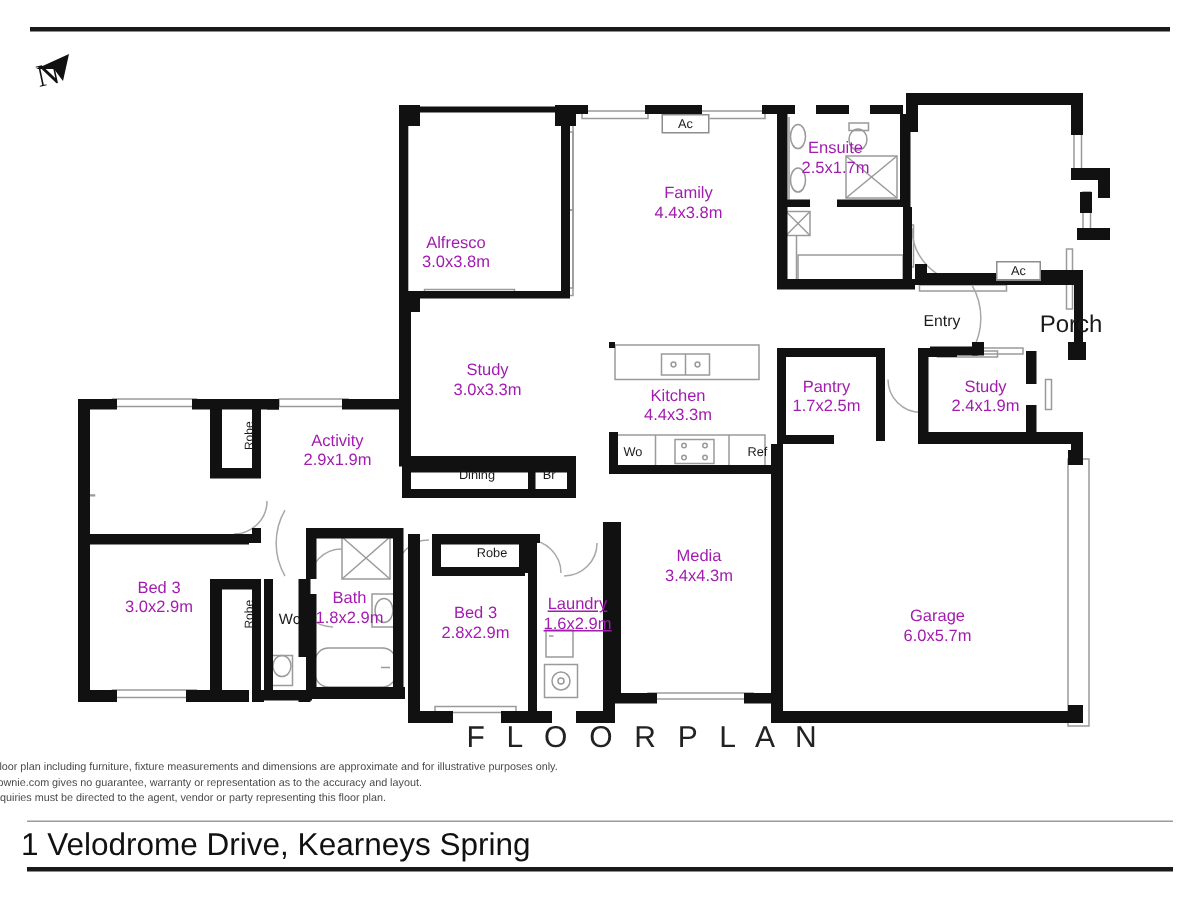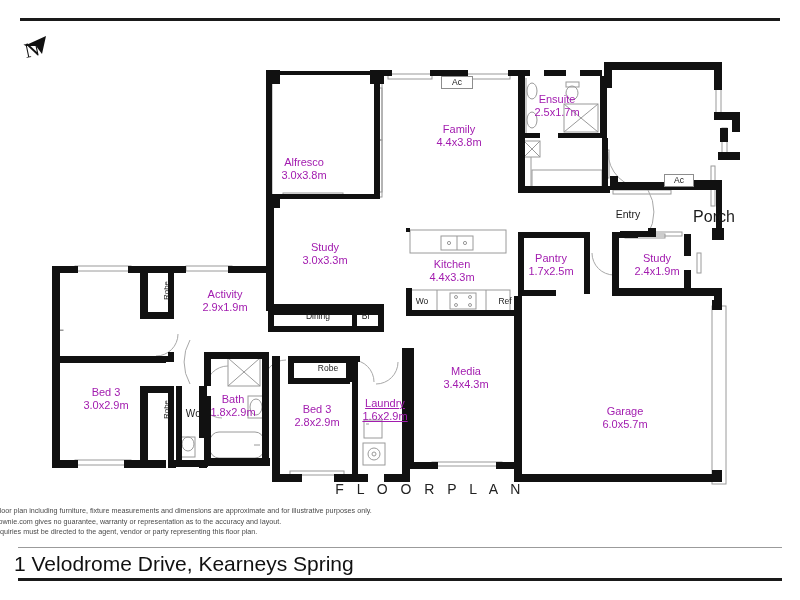--- a/index.html
+++ b/index.html
@@ -22,21 +22,21 @@
     position:absolute;left:18px;top:578px;width:764px;height:3px;
     background:#1a1a1a;
   }
 
   #compass{position:absolute;left:16px;top:32px;width:60px;height:50px;}
 
   #plan{position:absolute;left:0;top:0;width:800px;height:500px;}
 
   #title-fp{
     position:absolute;left:310px;top:481px;width:240px;
-    font-size:14px;letter-spacing:4.5px;color:#222;text-align:center;
+    font-size:20px;letter-spacing:4.5px;color:#222;text-align:center;
     white-space:nowrap;
   }
   #disclaimer{
     position:absolute;left:-8px;top:506px;width:470px;
     font-size:7.2px;line-height:10.6px;color:#4a4a4a;
   }
   #disclaimer div{white-space:nowrap;}
   #address{
     position:absolute;left:14px;top:552px;width:600px;
     font-size:21px;color:#111;white-space:nowrap;

